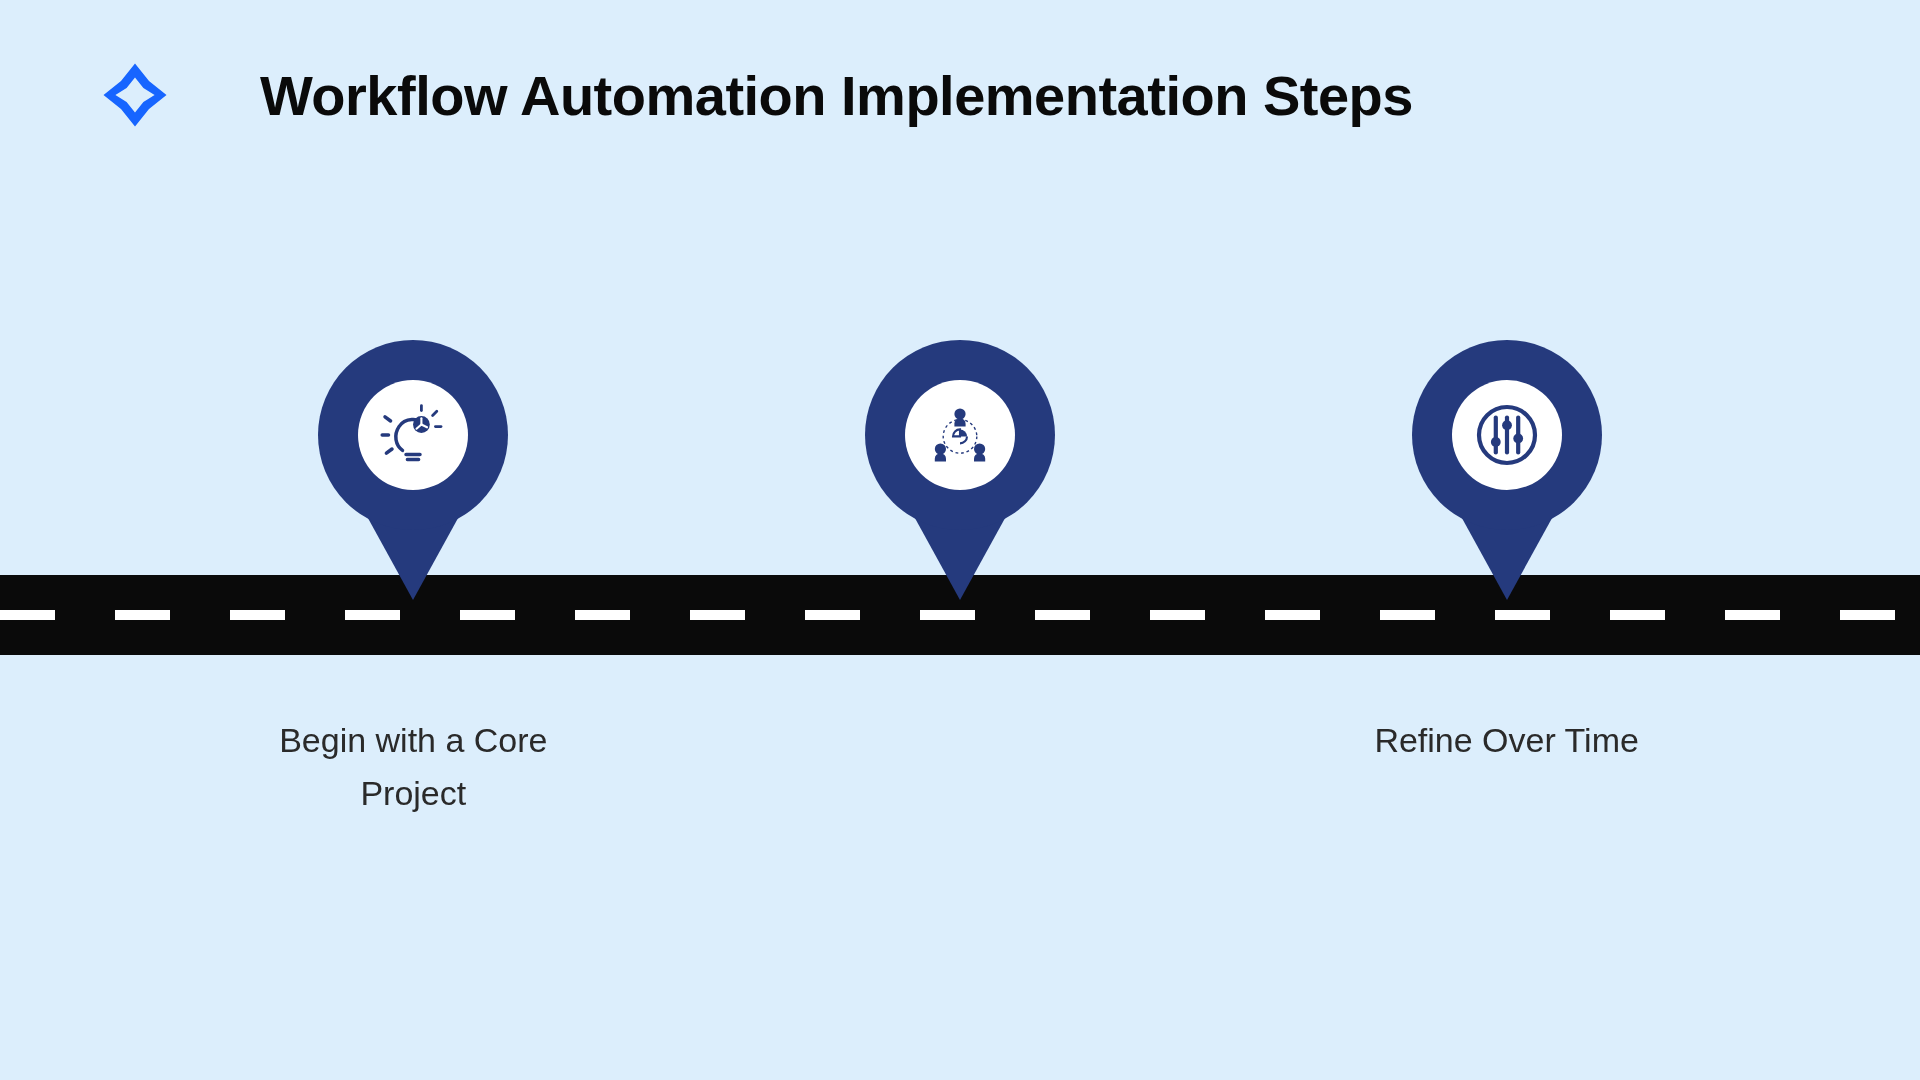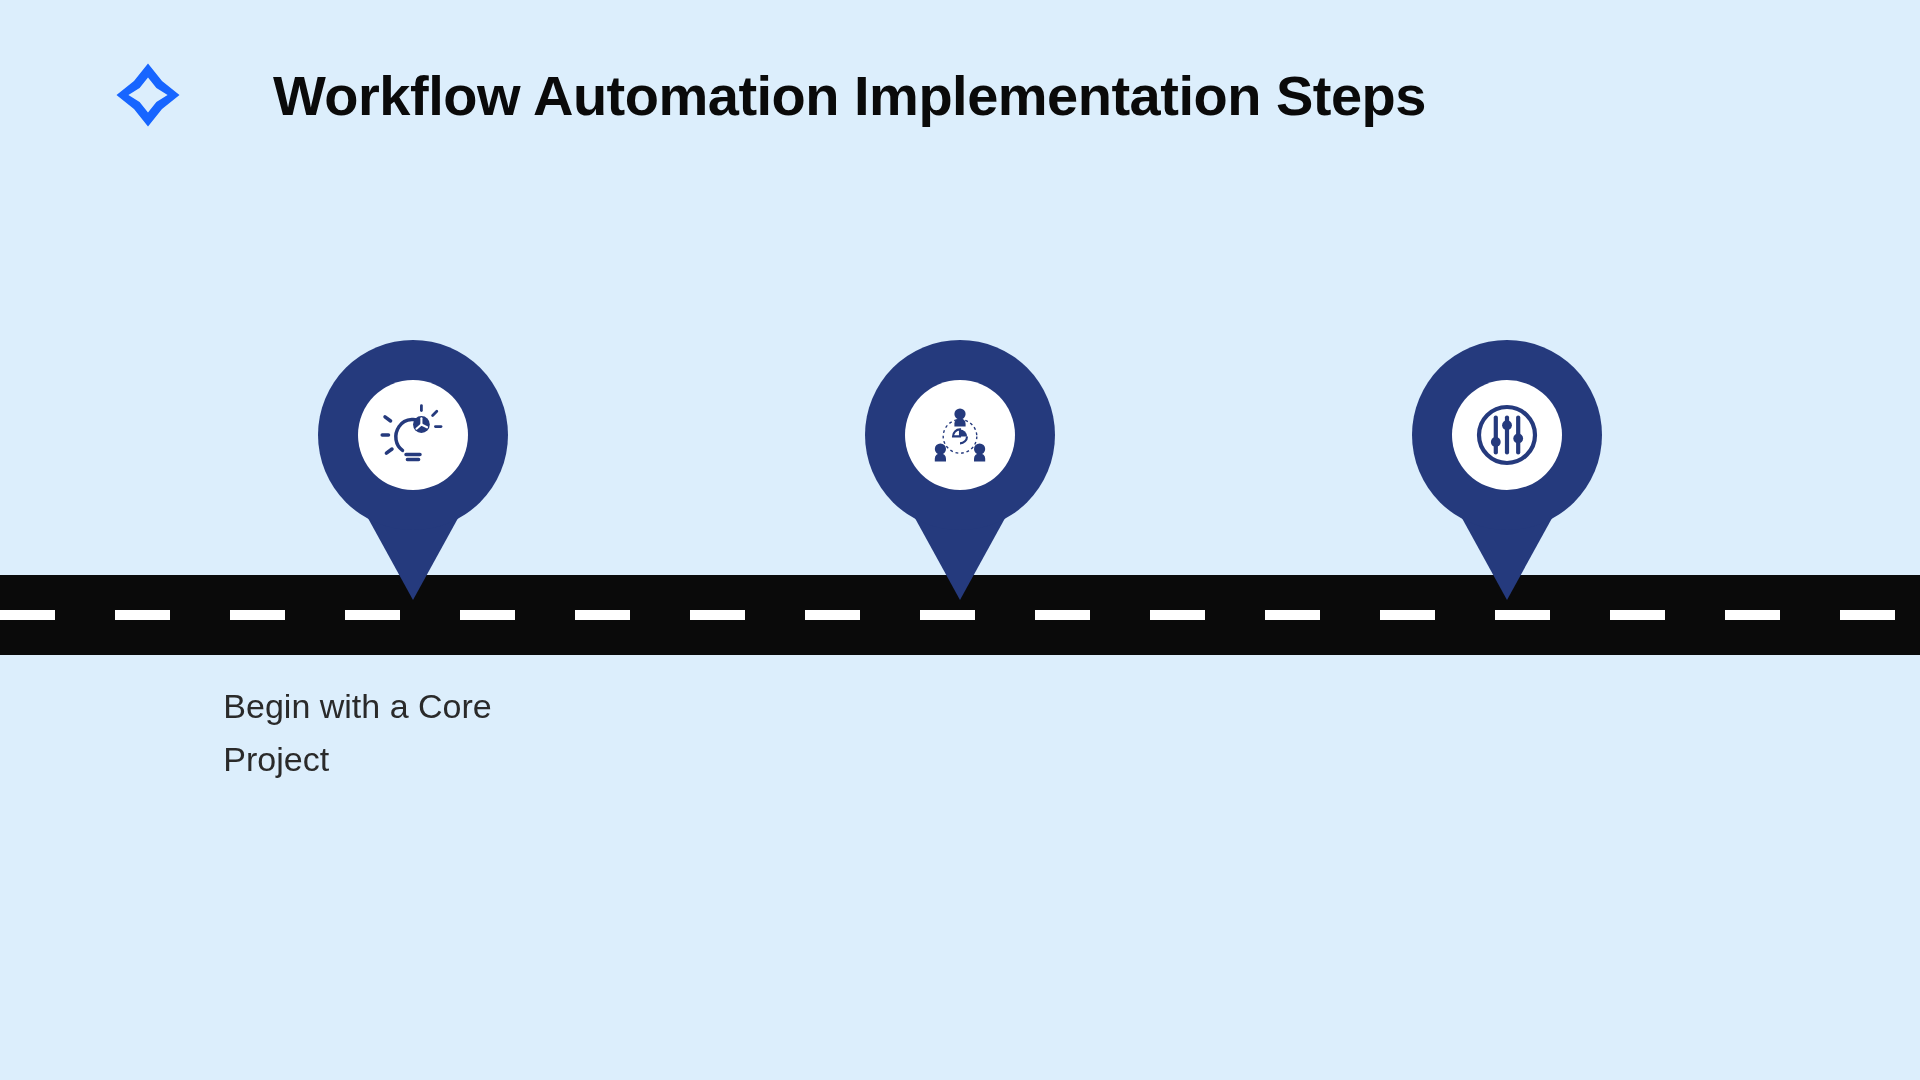--- a/index.html
+++ b/index.html
@@ -9,21 +9,20 @@
     background: #dceefc;
     font-family: 'Segoe UI', Arial, sans-serif;
     position: relative;
     overflow: hidden;
   }
   .header {
     display: flex;
     align-items: center;
     padding: 60px 100px 0 100px;
     gap: 90px;
-    margin-left: 13px;
   }
   .logo {
     width: 70px;
     height: 70px;
     flex-shrink: 0;
   }
   .title {
     font-size: 56px;
     font-weight: 800;
     color: #0a0a0a;
@@ -91,23 +90,24 @@
     width: 110px;
     height: 110px;
     background: #fff;
     border-radius: 50%;
     display: flex;
     align-items: center;
     justify-content: center;
     z-index: 1;
   }
   .step-label {
-    margin-top: 80px;
+    margin-top: 114px;
     font-size: 34px;
     color: #2a2a2a;
+    text-align: center;
     line-height: 1.55;
     font-weight: 400;
   }
 </style>
 </head>
 <body>
 
 <div class="header">
   <div class="logo">
     <svg viewBox="0 0 100 100" width="70" height="70">
@@ -193,15 +193,16 @@
             </g>
             <g fill="#253a7d">
               <circle cx="34" cy="60" r="7"></circle>
               <circle cx="50" cy="36" r="7"></circle>
               <circle cx="66" cy="55" r="7"></circle>
             </g>
           </svg>
         </div>
       </div>
     </div>
+    <div class="step-label">Refine Over Time</div>
   </div>
 
 </div>
 
 </body></html>

